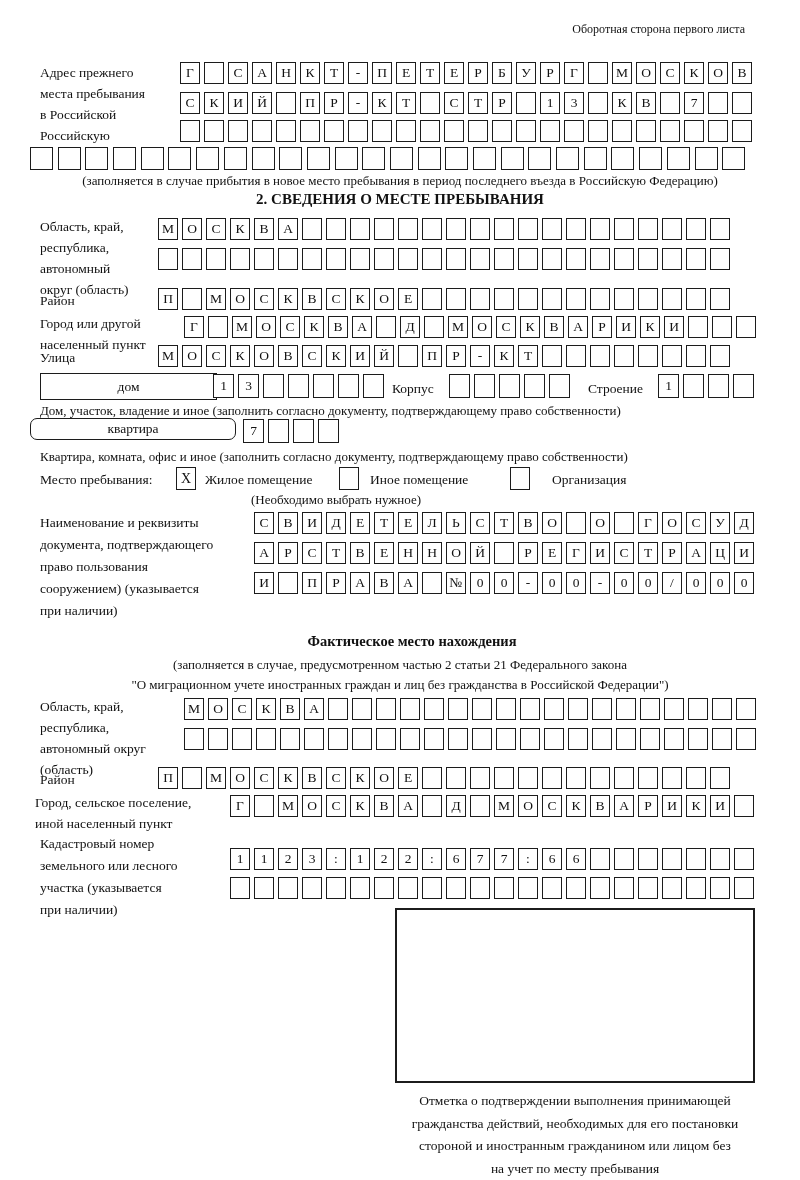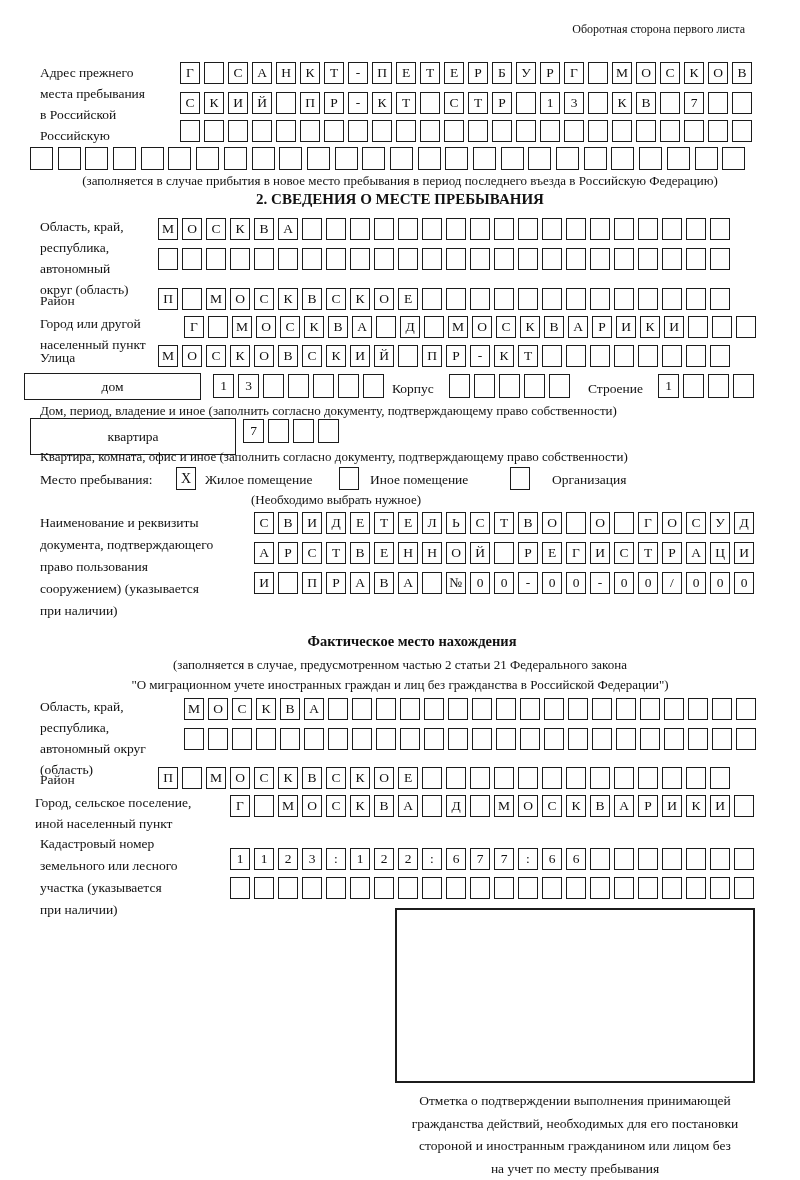--- a/index.html
+++ b/index.html
@@ -299,21 +299,21 @@
       <span class="cell"></span>
       <span class="cell"></span>
       <span class="cell"></span>
       <span class="cell"></span>
       <span class="cell"></span>
       <span class="cell"></span>
       <span class="cell"></span>
       <span class="cell"></span>
     </div>
 
-  <div class="widebox" style="left:24px; top:373px; width:177px; height:27px;">дом</div>
+  <div class="widebox" style="left:40px; top:373px; width:177px; height:27px;">дом</div>
   <div class="cells mid" style="left:213px; top:374px;">
       <span class="cell">1</span>
       <span class="cell">3</span>
       <span class="cell"></span>
       <span class="cell"></span>
       <span class="cell"></span>
       <span class="cell"></span>
       <span class="cell"></span>
     </div>
   <div class="lbl" style="left:392px; top:378px;">Корпус</div>
@@ -324,23 +324,23 @@
       <span class="cell"></span>
       <span class="cell"></span>
     </div>
   <div class="lbl" style="left:588px; top:378px;">Строение</div>
   <div class="cells mid" style="left:658px; top:374px;">
       <span class="cell">1</span>
       <span class="cell"></span>
       <span class="cell"></span>
       <span class="cell"></span>
     </div>
-  <div class="note" style="left:40px; top:403px;">Дом, период, владение и иное (заполнить согласно документу, подтверждающему право собственности)</div>
-
-  <div class="widebox" style="left:30px; top:418px; width:206px; height:37px;">квартира</div>
+  <div class="note" style="left:40px; top:403px;">Дом, участок, владение и иное (заполнить согласно документу, подтверждающему право собственности)</div>
+
+  <div class="widebox" style="left:30px; top:418px; width:206px; height:22px;border-radius:7px;">квартира</div>
   <div class="cells mid" style="left:243px; top:419px;">
       <span class="cell">7</span>
       <span class="cell"></span>
       <span class="cell"></span>
       <span class="cell"></span>
     </div>
   <div class="note" style="left:40px; top:449px;">Квартира, комната, офис и иное (заполнить согласно документу, подтверждающему право собственности)</div>
 
   <div class="lbl" style="left:40px; top:469px;">Место пребывания:</div>
   <div class="checkbox" style="left:176px; top:467px;">

